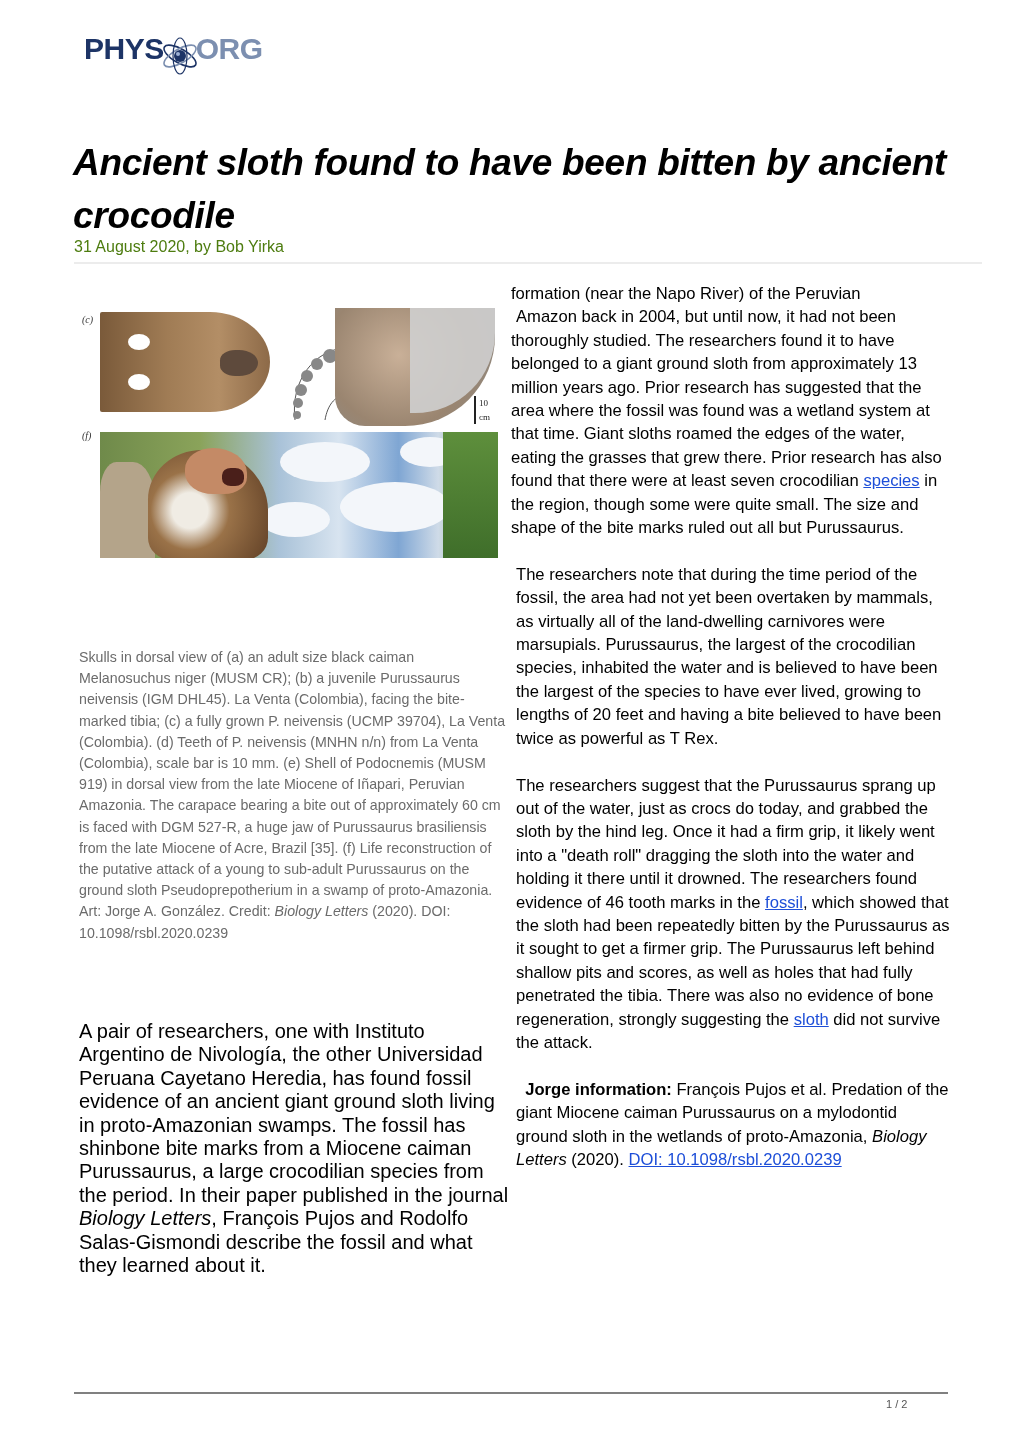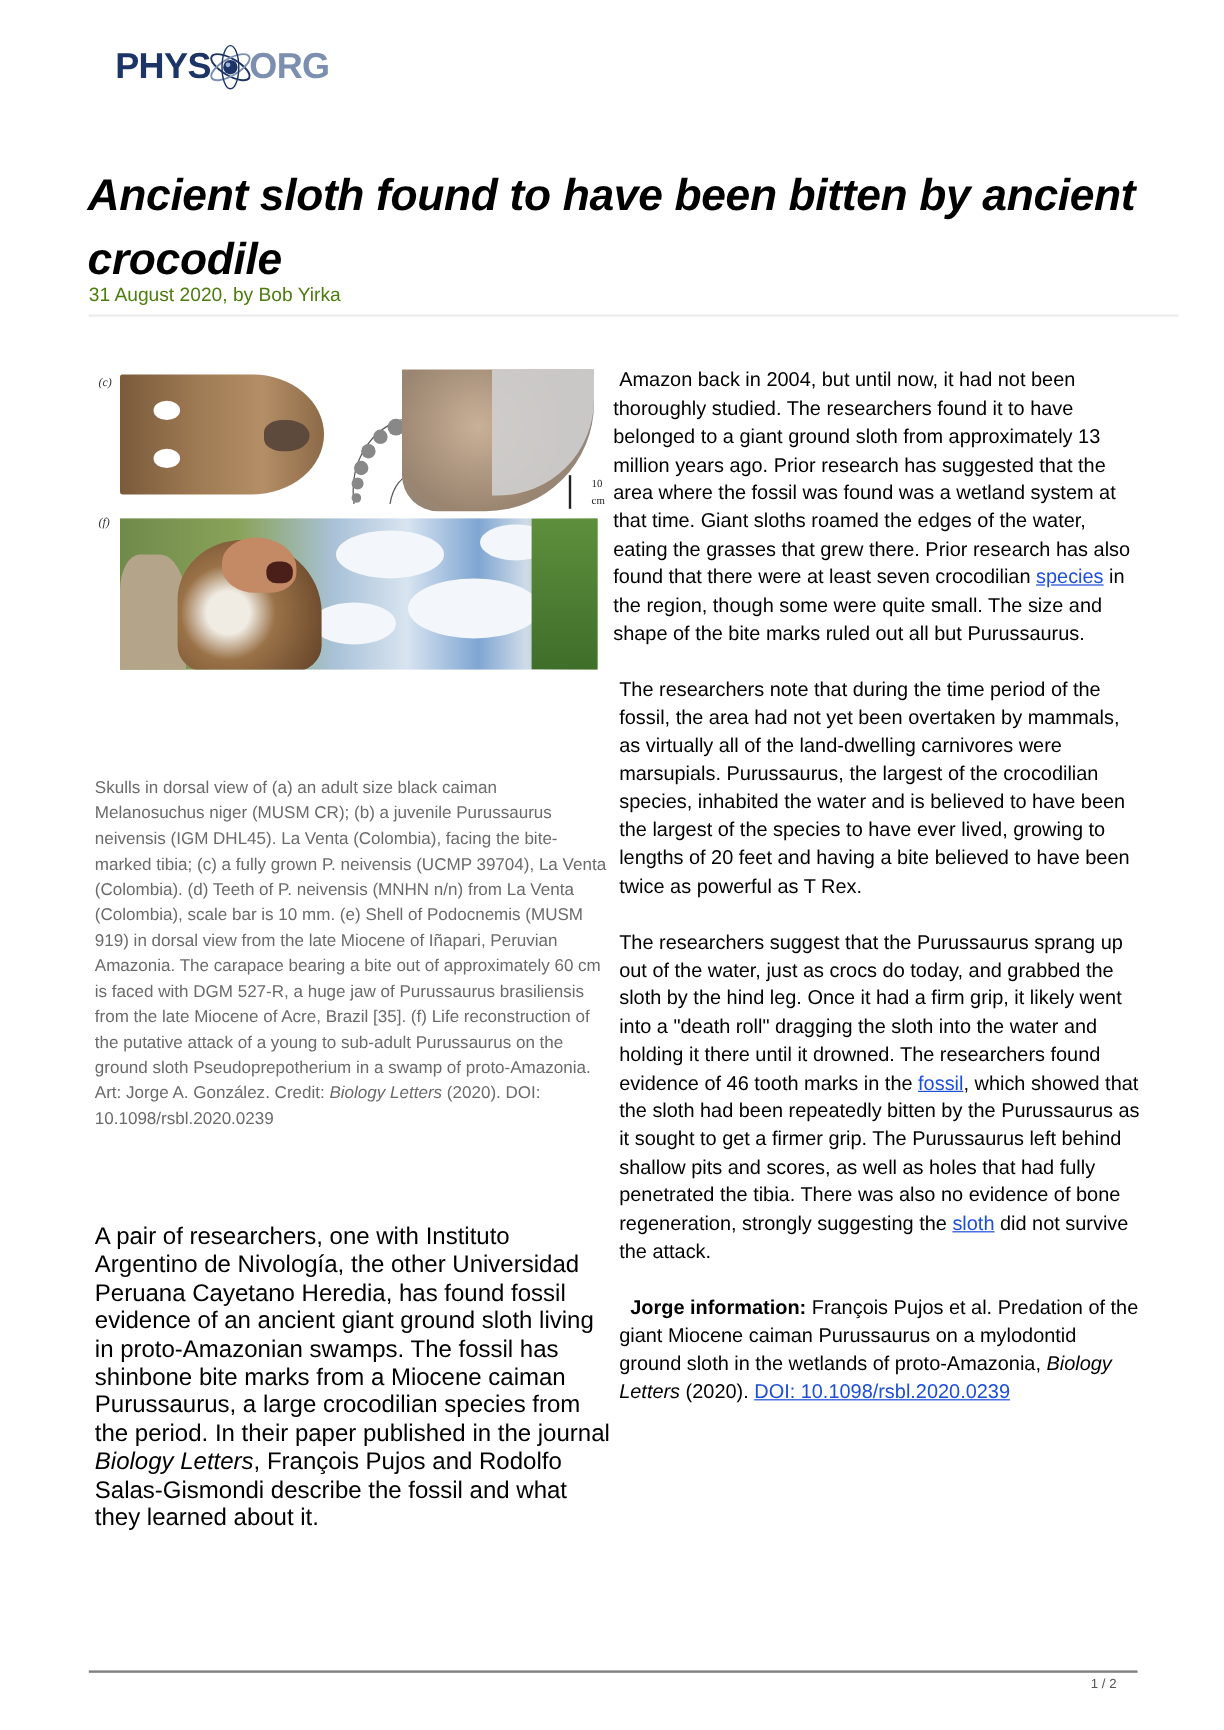--- a/index.html
+++ b/index.html
@@ -1,38 +1,38 @@
 <!DOCTYPE html>
 <html><head>
   <meta charset="utf-8">
   <style>
     * { box-sizing: border-box; margin: 0; padding: 0; }
     html, body { width: 1020px; height: 1442px; background: #ffffff; overflow: hidden; }
     body { position: relative; font-family: "Liberation Sans", sans-serif; color: #000; }
 
-    .logo { position: absolute; left: 96px; top: 32px; width: 180px; height: 48px; display: flex; align-items: center; }
+    .logo { position: absolute; left: 84px; top: 32px; width: 180px; height: 48px; display: flex; }
     .logo .phys { font-family: "Liberation Sans", sans-serif; font-weight: bold; font-size: 30px; color: #1d3466; letter-spacing: -0.5px; }
     .logo .org { font-family: "Liberation Sans", sans-serif; font-weight: bold; font-size: 30px; color: #7c8fb0; letter-spacing: -0.5px; }
     .logo svg { width: 40px; height: 48px; margin: 0 -4px; }
 
     .title { position: absolute; left: 73px; top: 136px; width: 900px; font-family: "Liberation Sans", sans-serif; font-weight: bold; font-size: 37px; line-height: 53px; color: #000; letter-spacing: -0.3px; font-style: italic; }
     .byline { position: absolute; left: 74px; top: 238px; font-size: 16px; color: #4d7c0f; }
     .header-rule { position: absolute; left: 74px; top: 262px; width: 908px; height: 2px; background: #ececec; }
 
     .figure { position: absolute; left: 80px; top: 300px; width: 418px; height: 258px; }
     .fig-label { position: absolute; font-family: "Liberation Serif", serif; font-style: italic; font-size: 10px; color: #333; }
     .skull { position: absolute; left: 20px; top: 12px; width: 170px; height: 100px; border-radius: 2px 60px 60px 2px / 2px 50px 50px 2px;
       background: linear-gradient(90deg, #7a5a3a 0%, #a07c55 40%, #b38e66 70%, #8d6a48 100%); }
     .skull .nostril { position: absolute; left: 120px; top: 38px; width: 38px; height: 26px; border-radius: 40% 50% 50% 40%; background: #5e4a3c; }
     .skull .hole { position: absolute; width: 22px; height: 16px; border-radius: 50%; background: #fff; }
     .jaw-draw { position: absolute; left: 205px; top: 40px; width: 110px; height: 80px; }
     .shell { position: absolute; left: 255px; top: 8px; width: 160px; height: 118px; border-radius: 0 0 90px 30px;
       background: radial-gradient(circle at 40% 40%, #c9b098, #9a8570 60%, #8a8a88 100%); }
     .shell-grey { position: absolute; left: 330px; top: 8px; width: 85px; height: 105px; border-radius: 0 0 80px 0; background: #cfcfcf; opacity: .9; }
-    .scale { position: absolute; left: 394px; top: 96px; font-family: "Liberation Serif", serif; font-size: 9px; color: #222; border-left: 2px solid #222; padding-left: 17px; line-height: 14px; }
+    .scale { position: absolute; left: 394px; top: 96px; font-family: "Liberation Serif", serif; font-size: 9px; color: #222; border-left: 2px solid #222; padding-left: 3px; line-height: 14px; }
     .scene { position: absolute; left: 20px; top: 132px; width: 398px; height: 126px;
       background: linear-gradient(90deg, #6f8a4a 0%, #8aa35a 25%, #a9c2d8 45%, #d8e4f0 60%, #7fa6d3 75%, #cfdbe8 85%, #6f9a4a 100%); overflow: hidden; }
     .scene .cloud { position: absolute; border-radius: 50%; background: #f3f6fa; }
     .scene .sloth { position: absolute; left: 48px; top: 18px; width: 120px; height: 110px; border-radius: 45% 55% 20% 20%;
       background: radial-gradient(circle at 35% 55%, #f0ece4 0 18%, #9a7248 40%, #5a3a22 100%); }
     .scene .head { position: absolute; left: 85px; top: 16px; width: 62px; height: 46px; border-radius: 50% 60% 40% 50%; background: #c48a66; }
     .scene .mouth { position: absolute; left: 122px; top: 36px; width: 22px; height: 18px; border-radius: 40%; background: #4a1f1a; }
     .scene .rock { position: absolute; left: 0; top: 30px; width: 55px; height: 100px; background: #b4a48a; border-radius: 30% 40% 0 0; }
     .scene .tree { position: absolute; right: 0; top: 0; width: 55px; height: 126px; background: linear-gradient(180deg,#5e8f3c,#3f6e2a); }
 
@@ -42,21 +42,21 @@
     .col-left { position: absolute; left: 79px; top: 1020px; width: 430px; font-size: 20px; line-height: 23.4px; color: #000; }
     .col-left p { margin-bottom: 23.4px; }
     .col-right { position: absolute; left: 511px; top: 282px; width: 440px; font-size: 16.6px; line-height: 23.4px; color: #000; }
     .col-right p { margin-bottom: 23.4px; padding-left: 5px; }
     .col-right p.first { padding-left: 0; }
     .col-right p.first .indent { padding-left: 5px; }
     a.link { color: #1d4ed8; }
     .more-label { font-weight: bold; }
 
     .footer-rule { position: absolute; left: 74px; top: 1392px; width: 874px; height: 2px; background: #808080; }
-    .page-num { position: absolute; left: 886px; top: 1398px; font-size: 11px; color: #555; margin-left: 23px; }
+    .page-num { position: absolute; left: 886px; top: 1398px; font-size: 11px; color: #555; }
   </style>
 </head>
 <body>
 
 <div class="logo">
   <span class="phys">PHYS</span>
   <svg viewBox="0 0 40 48">
     <ellipse cx="20" cy="24" rx="18" ry="7" fill="none" stroke="#1d3466" stroke-width="1.6" transform="rotate(30 20 24)"></ellipse>
     <ellipse cx="20" cy="24" rx="18" ry="7" fill="none" stroke="#7c8fb0" stroke-width="1.6" transform="rotate(-30 20 24)"></ellipse>
     <ellipse cx="20" cy="24" rx="18" ry="7" fill="none" stroke="#1d3466" stroke-width="1.2" transform="rotate(90 20 24)"></ellipse>
@@ -115,21 +115,21 @@
 </div>
 
 <div class="col-left">
   <p>
     <span>A pair of researchers, one with Instituto Argentino de Nivología, the other Universidad Peruana Cayetano Heredia, has found fossil evidence of an ancient giant ground sloth living in proto-Amazonian swamps. The fossil has shinbone bite marks from a Miocene caiman Purussaurus, a large crocodilian species from the period. In their paper published in the journal </span><em>Biology Letters</em><span>, François Pujos and Rodolfo Salas-Gismondi describe the fossil and what they learned about it.</span>
   </p>
 </div>
 
 <div class="col-right">
   <p class="first">
-    <br>
+    <span>formation (near the Napo River) of the Peruvian</span><br>
     <span class="indent"><span>Amazon back in 2004, but until now, it had not been thoroughly studied. The researchers found it to have belonged to a giant ground sloth from approximately 13 million years ago. Prior research has suggested that the area where the fossil was found was a wetland system at that time. Giant sloths roamed the edges of the water, eating the grasses that grew there. Prior research has also found that there were at least seven crocodilian </span><a class="link" href="#">species</a><span> in the region, though some were quite small. The size and shape of the bite marks ruled out all but Purussaurus.</span></span>
   </p>
   <p>The researchers note that during the time period of the fossil, the area had not yet been overtaken by mammals, as virtually all of the land-dwelling carnivores were marsupials. Purussaurus, the largest of the crocodilian species, inhabited the water and is believed to have been the largest of the species to have ever lived, growing to lengths of 20 feet and having a bite believed to have been twice as powerful as T Rex.</p>
   <p>
     <span>The researchers suggest that the Purussaurus sprang up out of the water, just as crocs do today, and grabbed the sloth by the hind leg. Once it had a firm grip, it likely went into a "death roll" dragging the sloth into the water and holding it there until it drowned. The researchers found evidence of 46 tooth marks in the </span><a class="link" href="#">fossil</a><span>, which showed that the sloth had been repeatedly bitten by the Purussaurus as it sought to get a firmer grip. The Purussaurus left behind shallow pits and scores, as well as holes that had fully penetrated the tibia. There was also no evidence of bone regeneration, strongly suggesting the </span><a class="link" href="#">sloth</a><span> did not survive the attack.</span>
   </p>
   <p style="padding-left:5px;">
     &nbsp;&nbsp;<span class="more-label">Jorge information:</span><span> François Pujos et al. Predation of the giant Miocene caiman Purussaurus on a mylodontid ground sloth in the wetlands of proto-Amazonia, </span><em>Biology Letters</em><span> (2020). </span><a class="link" href="#">DOI: 10.1098/rsbl.2020.0239</a>
   </p>
 </div>

